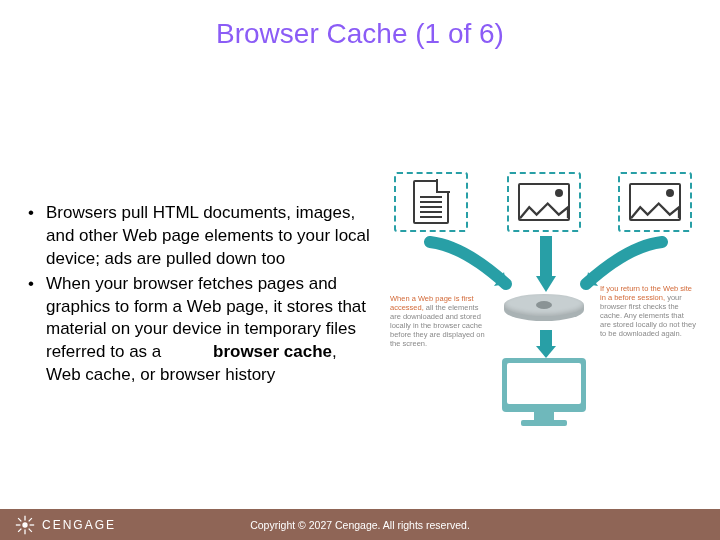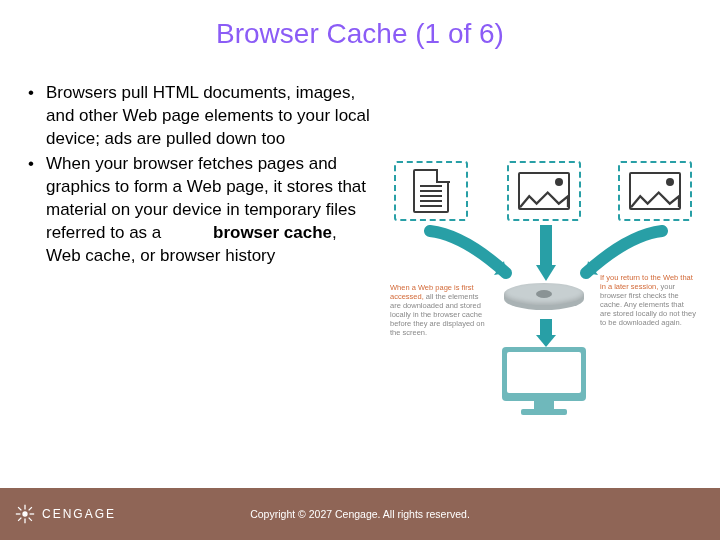--- a/index.html
+++ b/index.html
@@ -1,26 +1,26 @@
 <!DOCTYPE html>
 <html><head>
 <meta charset="utf-8">
 <style>
   * { box-sizing: border-box; margin: 0; padding: 0; }
   html, body { width: 720px; height: 540px; font-family: Arial, Helvetica, sans-serif; background: #fff; overflow: hidden; }
   .slide { width: 720px; height: 540px; display: flex; flex-direction: column; position: relative; }
   .title { font-size: 28px; font-weight: 400; text-align: center; padding: 18px 0 8px; color: #8b5cf6; }
-  .body { flex: 1; display: flex; padding: 24px 24px 0 24px; gap: 16px; }
+  .body { flex: 1; display: flex; padding: 24px 24px 0 24px; gap: 16px; align-items: center; }
   .left { flex: 1.1; }
   .right { flex: 0.95; display: flex; align-items: center; justify-content: center; }
   ul.bullets { list-style: none; }
   ul.bullets > li { position: relative; padding-left: 22px; font-size: 17px; line-height: 1.35; margin-bottom: 2px; color: #000; }
   ul.bullets > li::before { content: "•"; position: absolute; left: 4px; top: 0; font-size: 17px; }
   b { font-weight: bold; margin-left: 47px; }
-  .footer { height: 52px; background: #8f6556; display: flex; align-items: center; position: relative; }
+  .footer { height: 31px; background: #8f6556; display: flex; align-items: center; position: relative; }
   .footer-logo { display: flex; align-items: center; gap: 6px; margin-left: 14px; }
   .footer-logo svg { width: 22px; height: 22px; }
   .footer-brand { color: #fff; font-size: 12px; letter-spacing: 2px; font-weight: 400; }
   .copyright { position: absolute; left: 50%; transform: translateX(-50%); color: #fff; font-size: 10.5px; }
   
   .diagram { width: 300px; height: 260px; position: relative; }
   .stamp { position: absolute; width: 74px; height: 60px; background: #fff; border: 2px dashed #289fa6; border-radius: 3px; display: flex; align-items: center; justify-content: center; }
   .stamp.doc { left: 0; top: 6px; }
   .stamp.pic1 { left: 113px; top: 6px; }
   .stamp.pic2 { left: 224px; top: 6px; }
@@ -131,21 +131,21 @@
 
         <div class="monitor">
           <div class="frame">
               <div class="screen"></div>
             </div>
           <div class="stand"></div>
             <div class="base"></div>
         </div>
 
         <div class="caption c1"><span class="hl">When a Web page is first accessed,</span><span> all the elements are downloaded and stored locally in the browser cache before they are displayed on the screen.</span></div>
-        <div class="caption c2"><span class="hl">If you return to the Web that in a later session,</span><span> your browser first checks the cache. Any elements that are stored locally do not they to be downloaded again.</span></div>
+        <div class="caption c2"><span class="hl">If you return to the Web site in a before session,</span><span> your browser first checks the cache. Any elements that are stored locally do not they to be downloaded again.</span></div>
       </div>
     </div>
   </div>
 
   <div class="footer">
     <div class="footer-logo">
       <svg viewBox="0 0 24 24">
           <g stroke="#fff" stroke-width="1.4" fill="none">
             <circle cx="12" cy="12" r="2.2" fill="#fff"></circle>
             <line x1="12" y1="2" x2="12" y2="7"></line>

